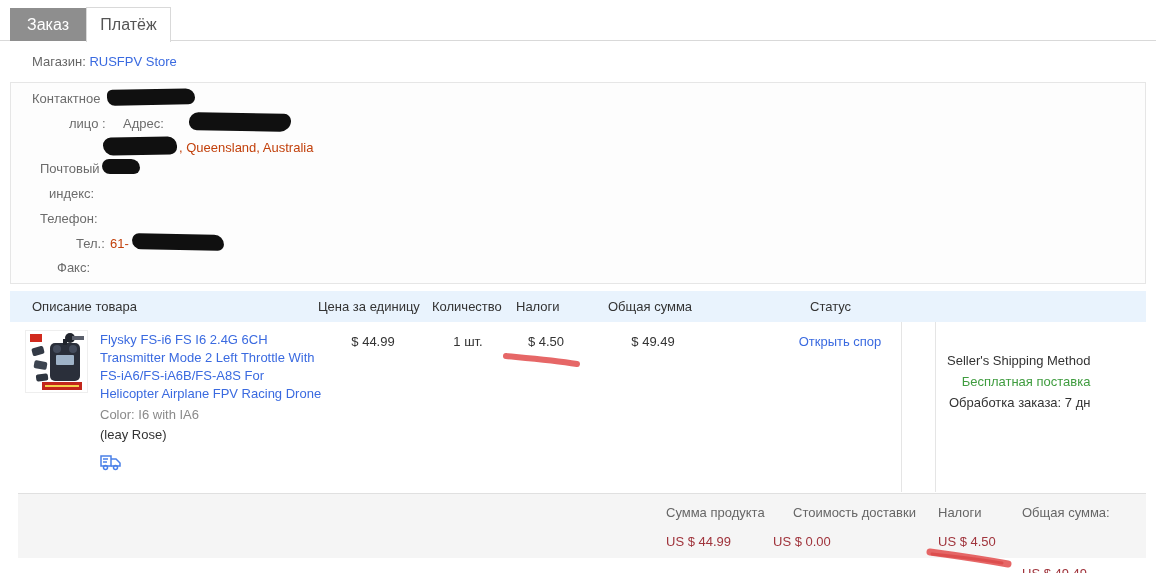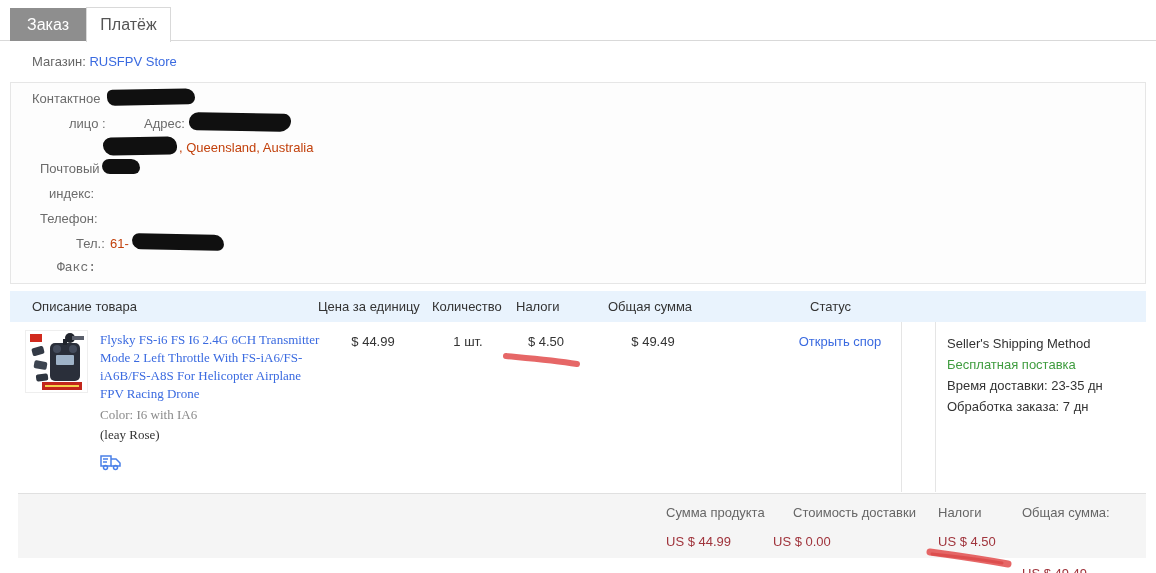--- a/index.html
+++ b/index.html
@@ -22,29 +22,29 @@
   .lbl { color:#6c6c6c; }
   .val { color:#c2410c; }
   .blob { position:absolute; background:#101010; }
 
   
   .thead { position:absolute; left:10px; top:291px; width:1136px; height:31px; background:#e9f3fd; }
   .thead span { position:absolute; top:8px; color:#333; white-space:nowrap; }
 
   
   .thumb { position:absolute; left:25px; top:330px; width:63px; height:63px; border:1px solid #eee; background:#fff; }
-  .prod { position:absolute; left:100px; top:331px; width:224px;font-family:Liberation Serif, serif; }
+  .prod { position:absolute; left:100px; top:331px; width:224px; }
   .prod a.title { color:#3a6ae0; text-decoration:none; line-height:18px; display:block; cursor:pointer; }
   .prod .color { color:#8a8a8a; margin-top:3px; line-height:18px; }
   .prod .variant { color:#333; margin-top:2px; line-height:18px; }
   .cellnum { position:absolute; top:334px; text-align:center; white-space:nowrap; color:#333; }
   .dispute { position:absolute; left:780px; top:334px; width:120px; text-align:center; }
   .dispute a { color:#3a6ae0; text-decoration:none; cursor:pointer; }
   .vline { position:absolute; top:322px; height:170px; width:1px; background:#e5e5e5; }
-  .ship { position:absolute; left:947px; top:333px; line-height:21px; color:#333; }
+  .ship { position:absolute; left:947px; top:350px; line-height:21px; color:#333;text-align:right; }
   .ship .free { color:#3f9c3f; }
   .truck { margin-top:10px; }
 
   
   .totals { position:absolute; left:18px; top:493px; width:1128px; height:65px; background:#f5f5f5; border-top:1px solid #e0e0e0; }
   .totals span { position:absolute; white-space:nowrap; }
   .t-lbl { top:11px; color:#666; }
   .t-val { top:40px; color:#a0343c; }
 
   .scribble { position:absolute; pointer-events:none; }
@@ -62,38 +62,38 @@
   <div class="store">
     <span>Магазин:</span>
     <a>RUSFPV Store</a>
   </div>
 
   <div class="contact">
     <span class="lbl" style="left:21px; top:8px;">Контактное</span>
     <i class="blob" style="left:96px; top:6px; width:88px; height:16px; border-radius:8px 14px 10px 12px; transform:rotate(-1deg);"></i>
 
     <span class="lbl" style="left:58px; top:33px;">лицо :</span>
-    <span class="lbl" style="left:112px; top:33px;margin-left:21px;">Адрес:</span>
+    <span class="lbl" style="left:112px; top:33px;">Адрес:</span>
     <i class="blob" style="left:178px; top:30px; width:102px; height:18px; border-radius:12px 9px 14px 10px; transform:rotate(1deg);"></i>
 
     <i class="blob" style="left:92px; top:54px; width:74px; height:18px; border-radius:10px 12px 9px 13px; transform:rotate(-1deg);"></i>
     <span class="val" style="left:168px; top:57px;">, Queensland, Australia</span>
 
     <span class="lbl" style="left:29px; top:78px;">Почтовый</span>
     <i class="blob" style="left:91px; top:76px; width:38px; height:15px; border-radius:8px 10px 7px 9px;"></i>
 
     <span class="lbl" style="left:38px; top:103px;">индекс:</span>
 
     <span class="lbl" style="left:29px; top:128px;">Телефон:</span>
 
     <span class="lbl" style="left:65px; top:153px;">Тел.:</span>
     <span class="val" style="left:99px; top:153px;">61-</span>
     <i class="blob" style="left:121px; top:151px; width:92px; height:16px; border-radius:9px 13px 8px 12px; transform:rotate(1deg);"></i>
 
-    <span class="lbl" style="left:46px; top:177px;font-family:Liberation Mono, monospace;">Факс:</span>
+    <span class="lbl" style="left:46px; top:177px;">Факс:</span>
   </div>
 
   <div class="thead">
     <span style="left:22px;">Описание товара</span>
     <span style="left:308px;">Цена за единицу</span>
     <span style="left:422px;">Количество</span>
     <span style="left:506px;">Налоги</span>
     <span style="left:598px;">Общая сумма</span>
     <span style="left:800px;">Статус</span>
   </div>
@@ -144,21 +144,20 @@
   <div class="dispute">
     <a>Открыть спор</a>
   </div>
 
   <div class="vline" style="left:901px;"></div>
   <div class="vline" style="left:935px;"></div>
 
   <div class="ship">
     <div>Seller's Shipping Method</div>
     <div class="free">Бесплатная поставка</div>
-    <div>Время доставки: 23-35 дн</div>
     <div>Обработка заказа: 7 дн</div>
   </div>
 
   <div class="totals">
     <span class="t-lbl" style="left:648px;">Сумма продукта</span>
     <span class="t-lbl" style="left:775px;">Стоимость доставки</span>
     <span class="t-lbl" style="left:920px;">Налоги</span>
     <span class="t-lbl" style="left:1004px;">Общая сумма:</span>
 
     <span class="t-val" style="left:648px;">US $ 44.99</span>

